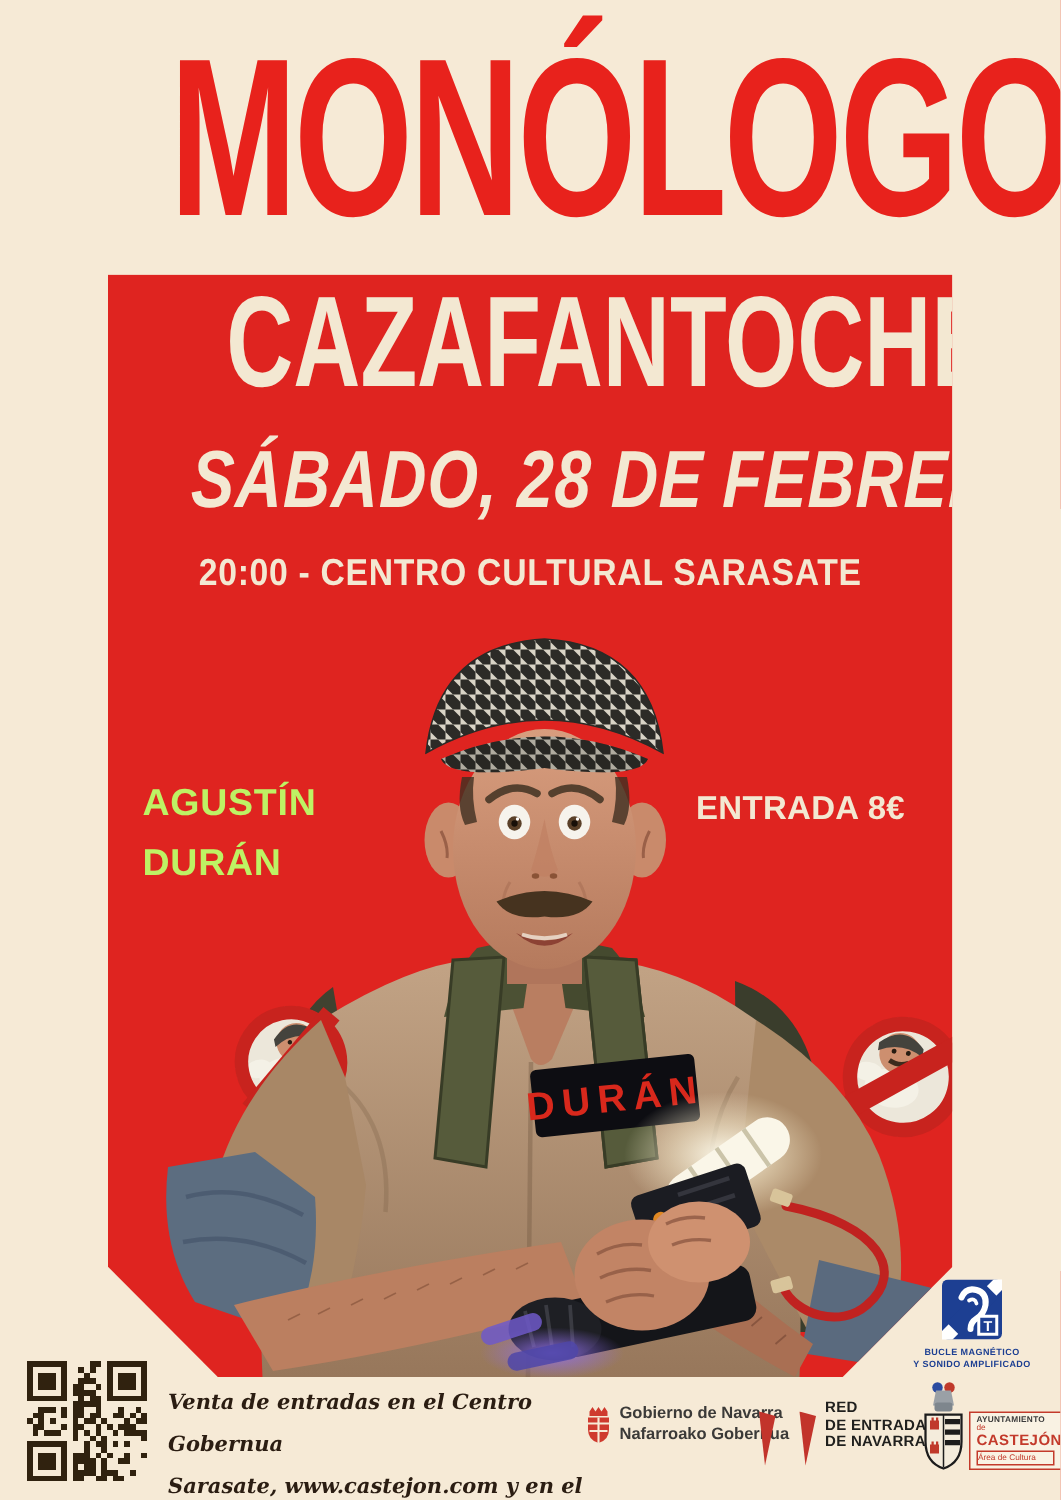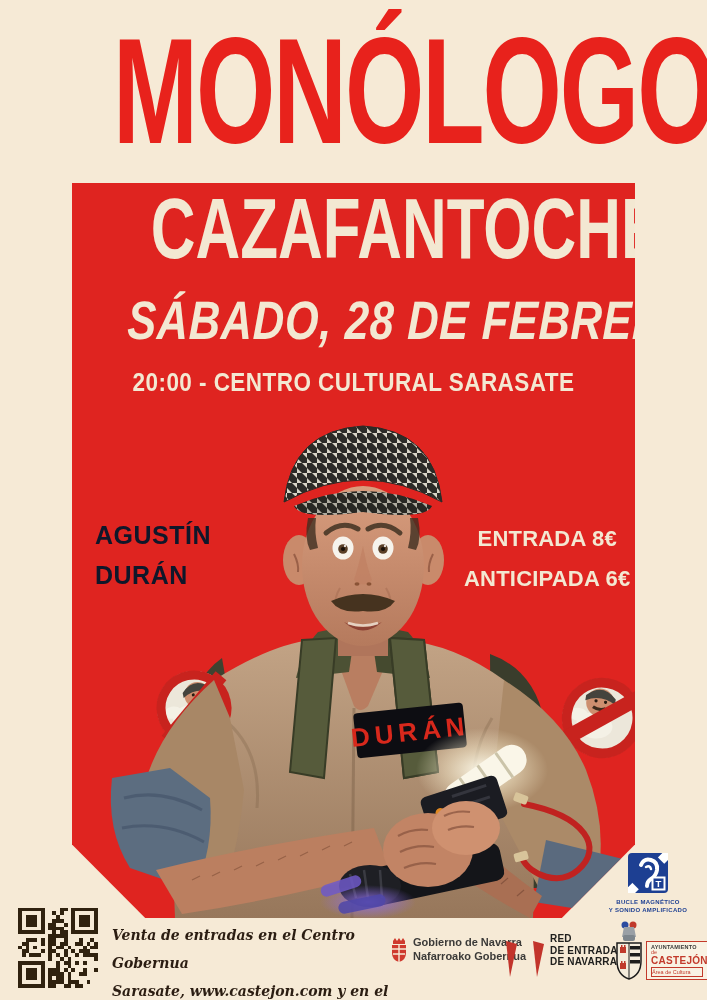--- a/index.html
+++ b/index.html
@@ -17,21 +17,21 @@
   .show-title{position:absolute;top:2px;left:0;width:100%;text-align:center;
     font-size:86px;line-height:86px;font-weight:900;color:#f3e8d2;
     transform:scaleX(.72);transform-origin:50% 0%;white-space:nowrap;letter-spacing:0px;}
   .date-line{position:absolute;top:106px;left:0;width:100%;text-align:center;
     font-size:54px;line-height:62px;font-weight:800;font-style:italic;color:#f3e8d2;
     transform:scaleX(.8) skewX(-2deg);transform-origin:50% 0%;white-space:nowrap;letter-spacing:1px;}
   .time-line{position:absolute;top:186px;left:0;width:100%;text-align:center;
     font-size:25px;line-height:26px;font-weight:800;color:#f3e8d2;
     transform:scaleX(.9);transform-origin:50% 0%;white-space:nowrap;letter-spacing:.5px;}
   .performer{position:absolute;left:23px;top:332px;font-size:25px;line-height:40px;
-    font-weight:800;color:#0f172a;letter-spacing:.5px;}
+    font-weight:800;color:#bef264;letter-spacing:.5px;}
   .prices{position:absolute;left:392px;top:336px;font-size:22px;line-height:40px;
     font-weight:800;color:#f3e8d2;letter-spacing:.2px;white-space:nowrap;text-align:center;}
   .photo-svg{position:absolute;left:0;bottom:0;width:563px;height:500px;}
 
   
   .qr-wrap{position:absolute;left:18px;top:905px;width:80px;height:85px;}
   .qr-wrap svg{width:100%;height:100%;}
   .sales{position:absolute;left:112px;top:921px;width:300px;
     font-family:"DejaVu Serif",serif;font-style:italic;font-weight:700;
     font-size:14px;line-height:28px;color:#2b1d12;}
@@ -220,21 +220,20 @@
       <path d="M222,88 Q291,58 360,88 Q354,102 291,94 Q228,102 222,88 Z" fill="url(#hound)"></path>
       <path d="M222,88 Q291,58 360,88 Q354,102 291,94 Q228,102 222,88 Z" fill="#1c1b18" opacity=".22"></path>
     </svg>
 
     <div class="performer">
       <div>AGUSTÍN</div>
       <div>DURÁN</div>
     </div>
     <div class="prices">
       <div>ENTRADA 8€</div>
-      <div>ANTICIPADA 6€</div>
     </div>
   </div>
 
   <div class="hearing">
     <svg width="40" height="40" viewBox="0 0 40 40">
       <rect width="40" height="40" rx="4" fill="#1d3f92"></rect>
       <rect x="-10" y="16" width="62" height="9" rx="4.5" fill="#fff" transform="rotate(-45 20 20)"></rect>
       <rect x="2" y="14" width="36" height="13" fill="#1d3f92" transform="rotate(-45 20 20)"></rect>
       <path d="M13,12 Q16,5 23,7 Q30,9 29,17 Q28,23 23,26 Q19,28.5 19,33" stroke="#fff" stroke-width="4" fill="none" stroke-linecap="round"></path>
       <path d="M18,14 Q22,12 23,16" stroke="#fff" stroke-width="2.5" fill="none" stroke-linecap="round"></path>

